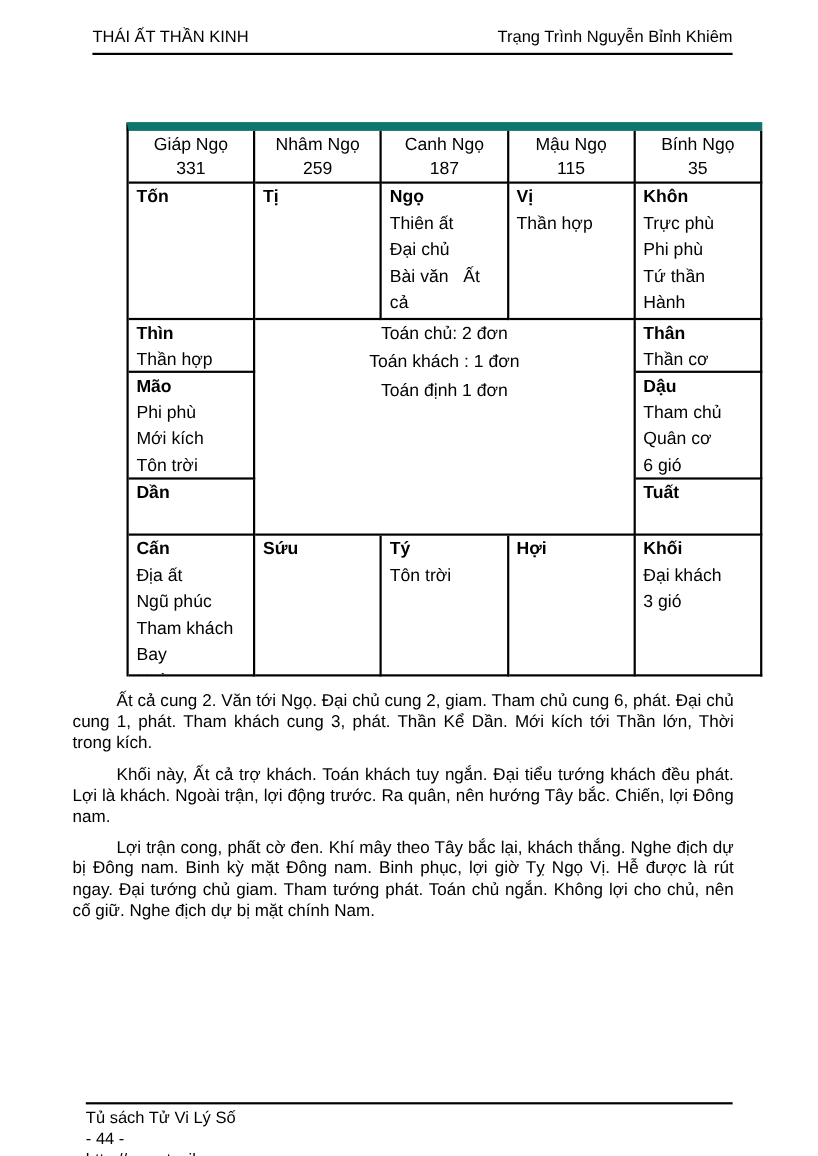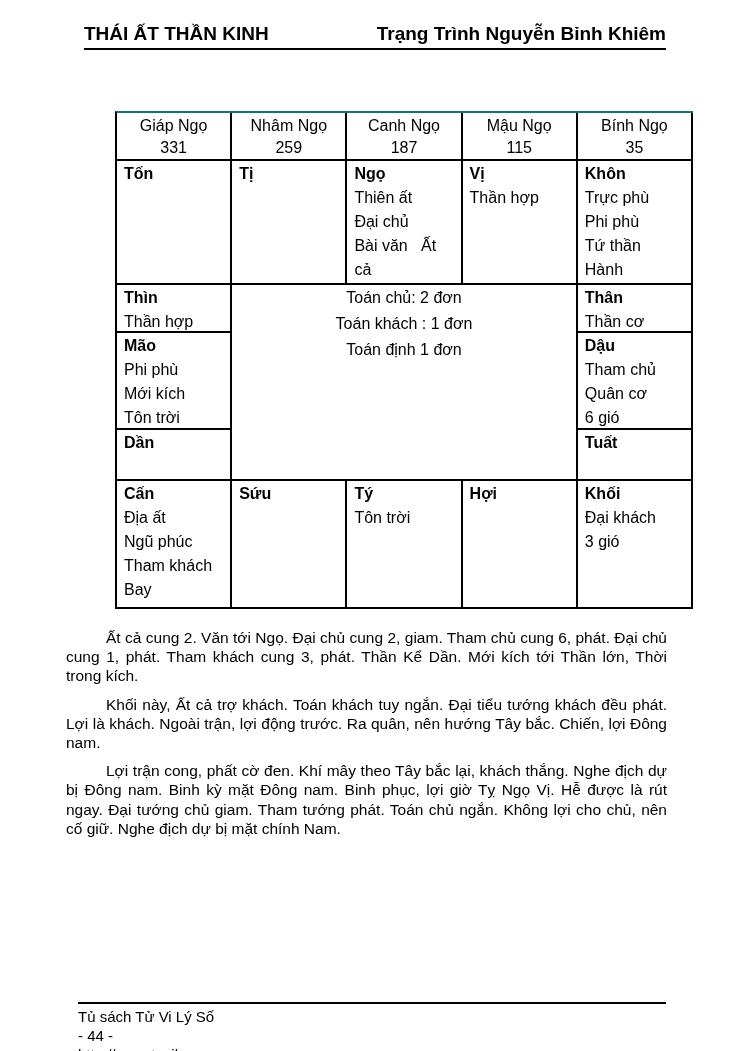--- a/index.html
+++ b/index.html
@@ -8,33 +8,32 @@
     width: 744px; height: 1051px;
     position: relative;
     font-family: "Liberation Sans", sans-serif;
     color: #000;
     overflow: hidden;
   }
   
   .page-header {
     position: absolute; left: 84px; right: 78px; top: 24px;
     display: flex; justify-content: space-between; align-items: flex-end;
-    font-size: 19px; line-height: 20px;
+    font-size: 15px; line-height: 20px;
     border-bottom: 2px solid #000;
     padding-bottom: 4px;
-    font-weight: bold;
   }
   
   .chart {
     position: absolute; left: 115px; top: 111px;
     width: 578px;
     display: grid;
     grid-template-columns: repeat(5, 1fr);
     grid-template-rows: 48px 124px 48px 97px 51px 128px;
-    border-top: 2px solid #0f766e;
+    border-top: 8px solid #0f766e;
     border-left: 2px solid #000;
     font-size: 16px;
   }
   .chart > div {
     border-right: 2px solid #000;
     border-bottom: 2px solid #000;
     overflow: hidden;
   }
   .hcell { text-align: center; padding-top: 2px; line-height: 22px; }
   .cell { padding: 1px 7px 0; line-height: 24px; }

